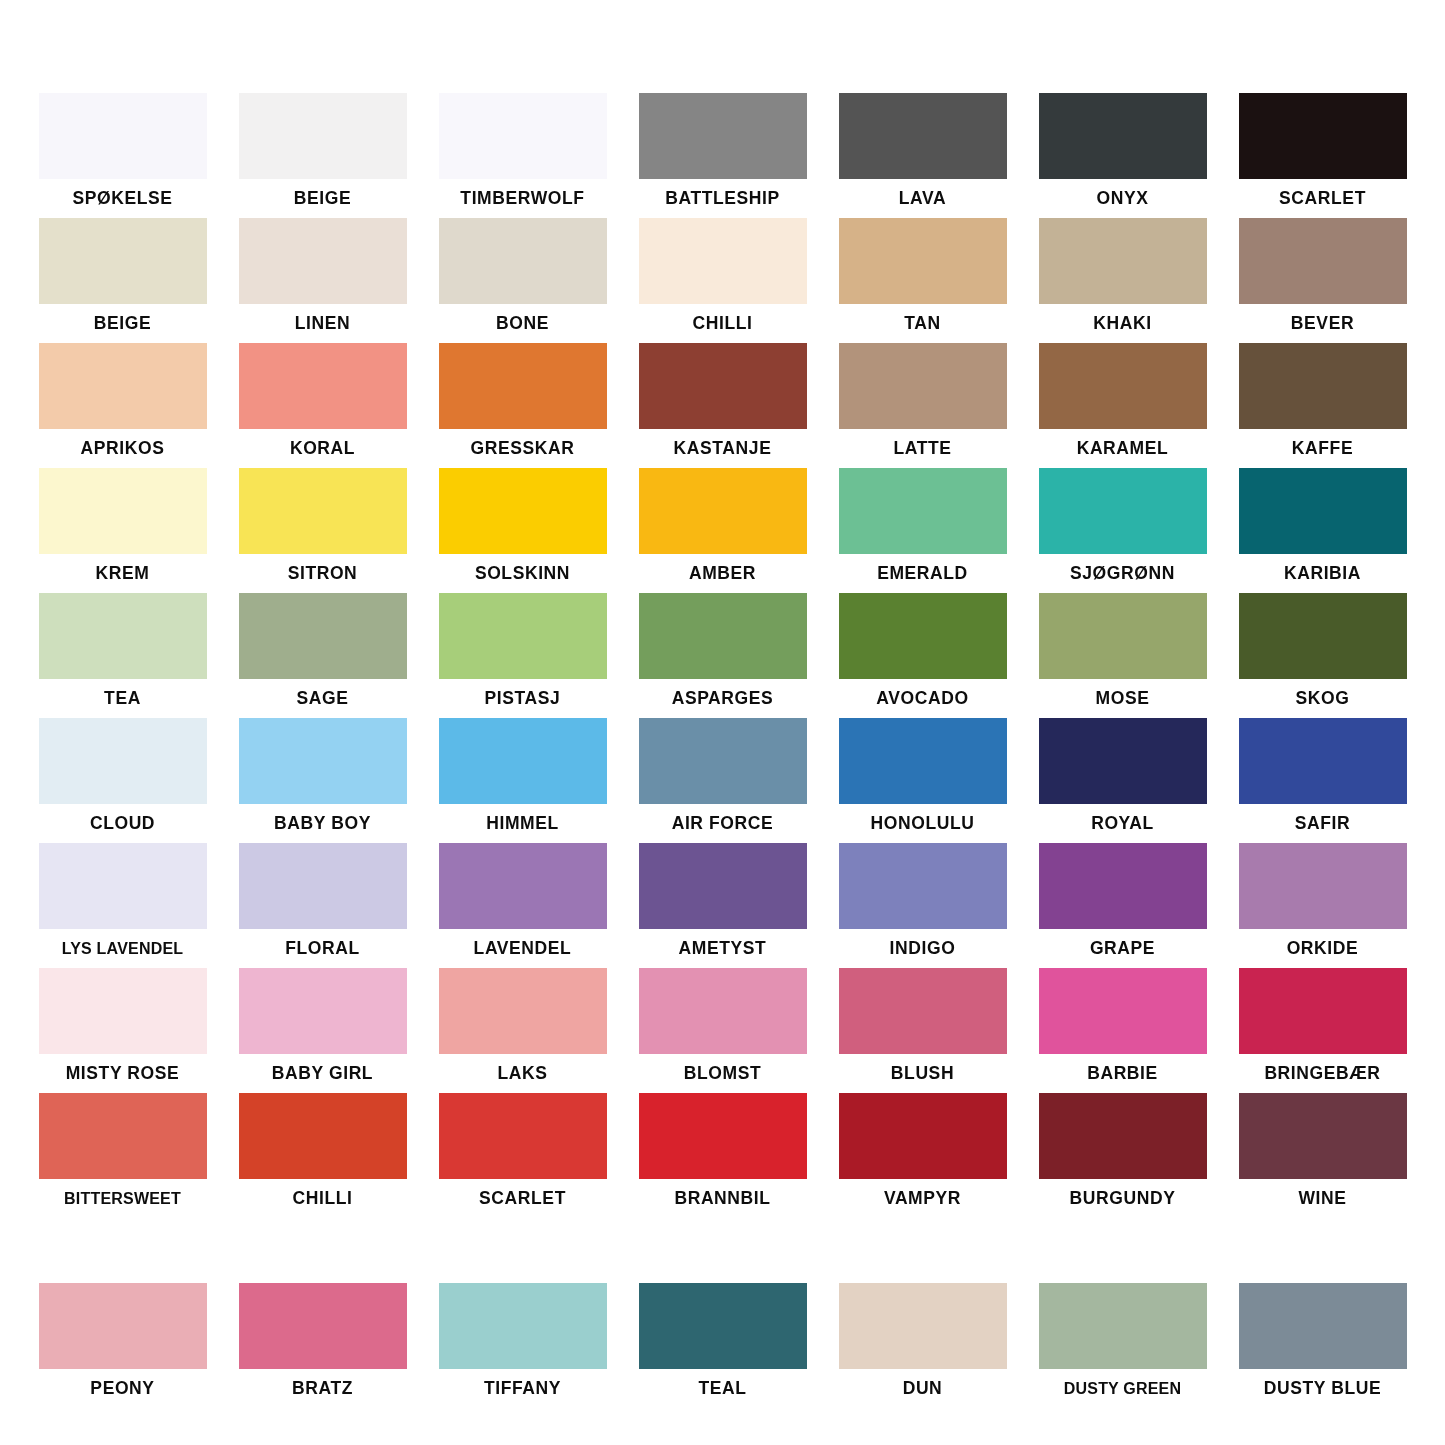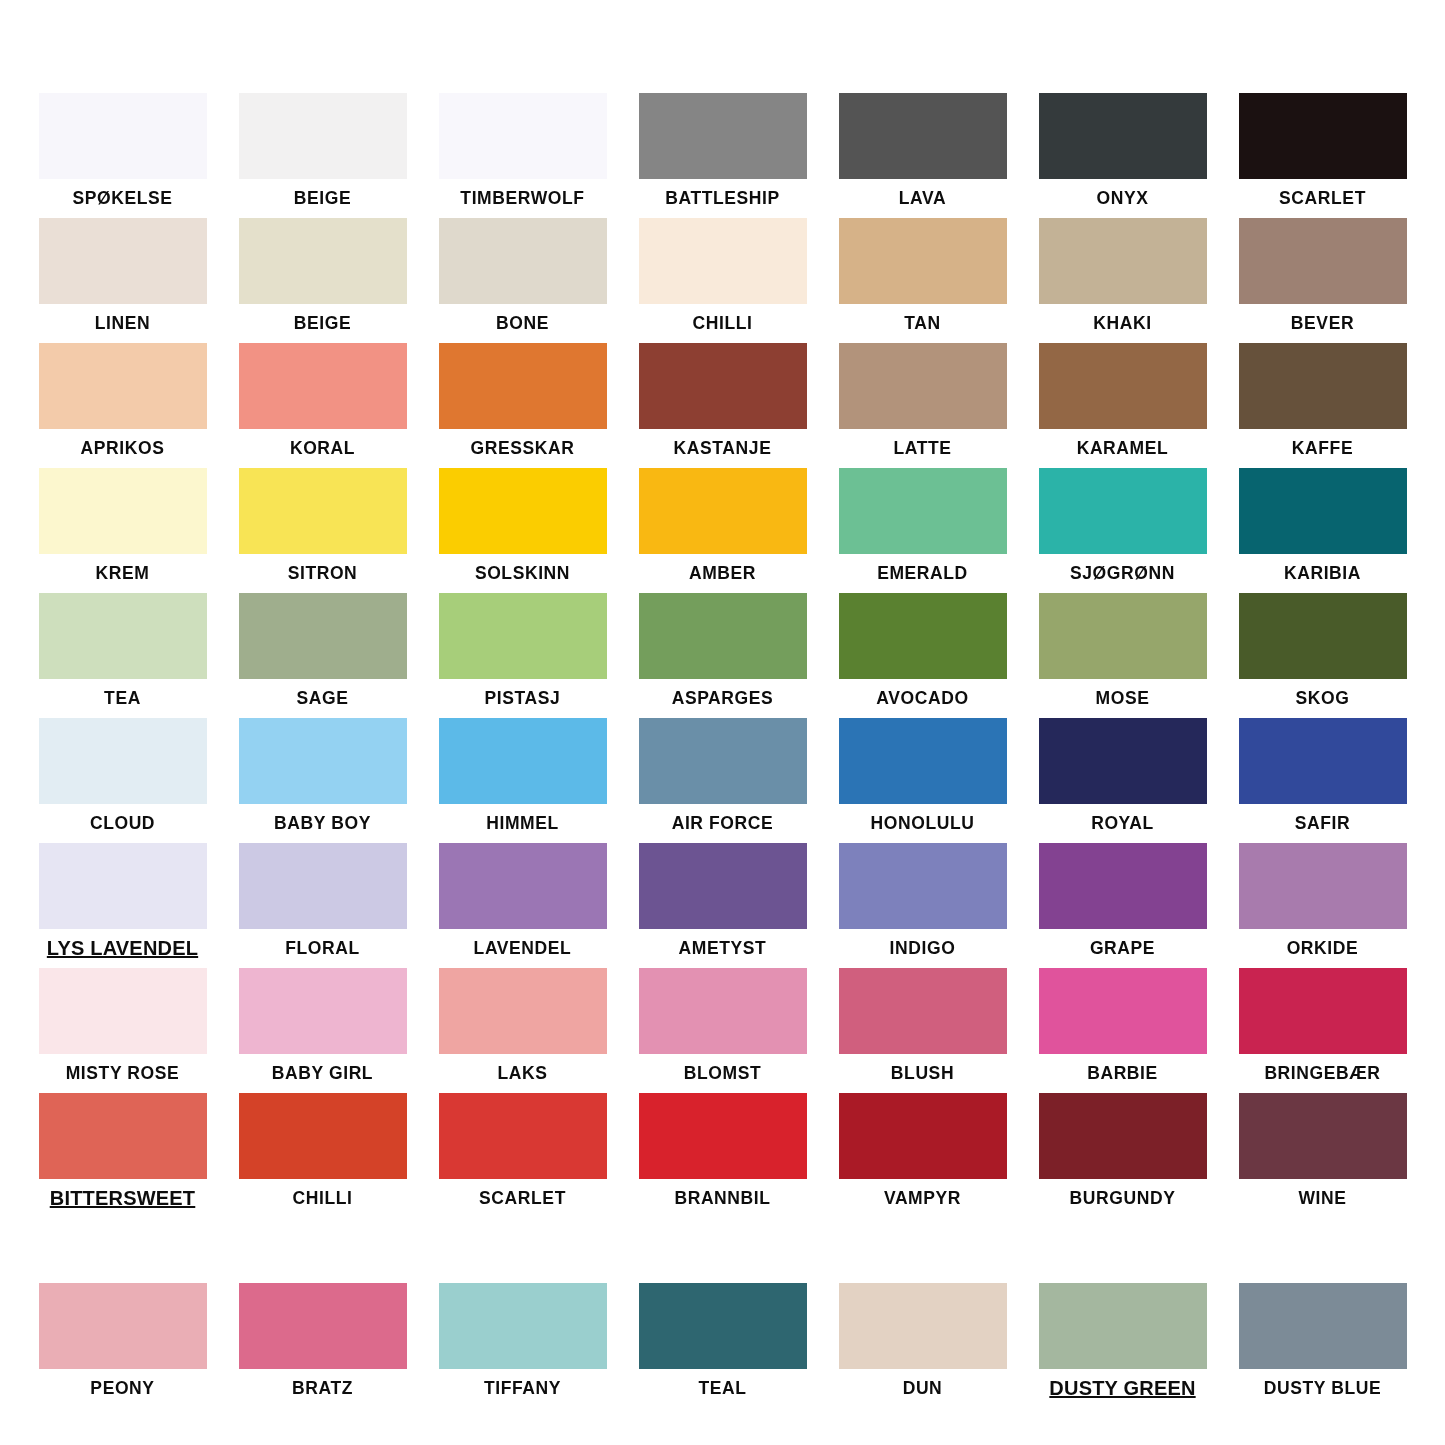--- a/index.html
+++ b/index.html
@@ -60,23 +60,22 @@
     text-align: center;
     font-size: 17.5px;
     font-weight: bold;
     letter-spacing: 0.6px;
     color: #0d0d0d;
     white-space: nowrap;
     font-family: "Liberation Sans", "DejaVu Sans", sans-serif;
   }
 
   .label-sm {
-    font-size: 20px;
+    font-size: 16px;
     letter-spacing: 0.2px;
-    text-decoration: underline;
   }
 </style>
 </head>
 <body style="background: rgb(255, 255, 255);">
 
 <div id="palette-root">
   <div class="grid-block main-grid">
       <div class="swatch-cell">
         <div class="swatch-chip" style="background-color: rgb(247, 246, 251);"></div>
         <div class="swatch-label">SPØKELSE</div>
@@ -99,28 +98,28 @@
       </div>
       <div class="swatch-cell">
         <div class="swatch-chip" style="background-color: rgb(52, 58, 60);"></div>
         <div class="swatch-label">ONYX</div>
       </div>
       <div class="swatch-cell">
         <div class="swatch-chip" style="background-color: rgb(27, 17, 17);"></div>
         <div class="swatch-label">SCARLET</div>
       </div>
       <div class="swatch-cell">
+        <div class="swatch-chip" style="background-color: rgb(228, 224, 203);"></div>
+        <div class="swatch-label">BEIGE</div>
+      </div>
+      <div class="swatch-cell">
         <div class="swatch-chip" style="background-color: rgb(234, 223, 214);"></div>
         <div class="swatch-label">LINEN</div>
       </div>
       <div class="swatch-cell">
-        <div class="swatch-chip" style="background-color: rgb(228, 224, 203);"></div>
-        <div class="swatch-label">BEIGE</div>
-      </div>
-      <div class="swatch-cell">
         <div class="swatch-chip" style="background-color: rgb(223, 217, 204);"></div>
         <div class="swatch-label">BONE</div>
       </div>
       <div class="swatch-cell">
         <div class="swatch-chip" style="background-color: rgb(249, 234, 218);"></div>
         <div class="swatch-label">CHILLI</div>
       </div>
       <div class="swatch-cell">
         <div class="swatch-chip" style="background-color: rgb(214, 178, 136);"></div>
         <div class="swatch-label">TAN</div>

